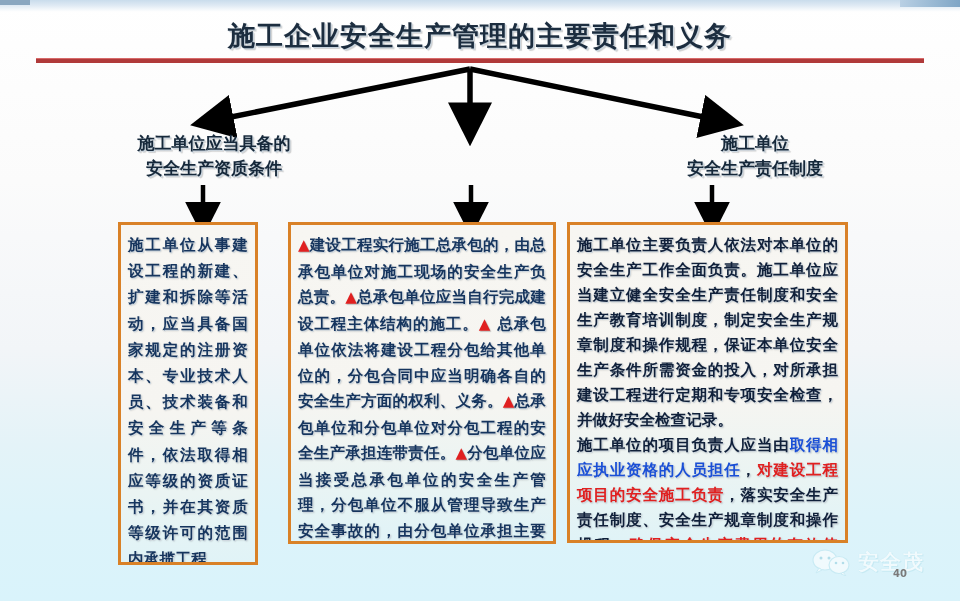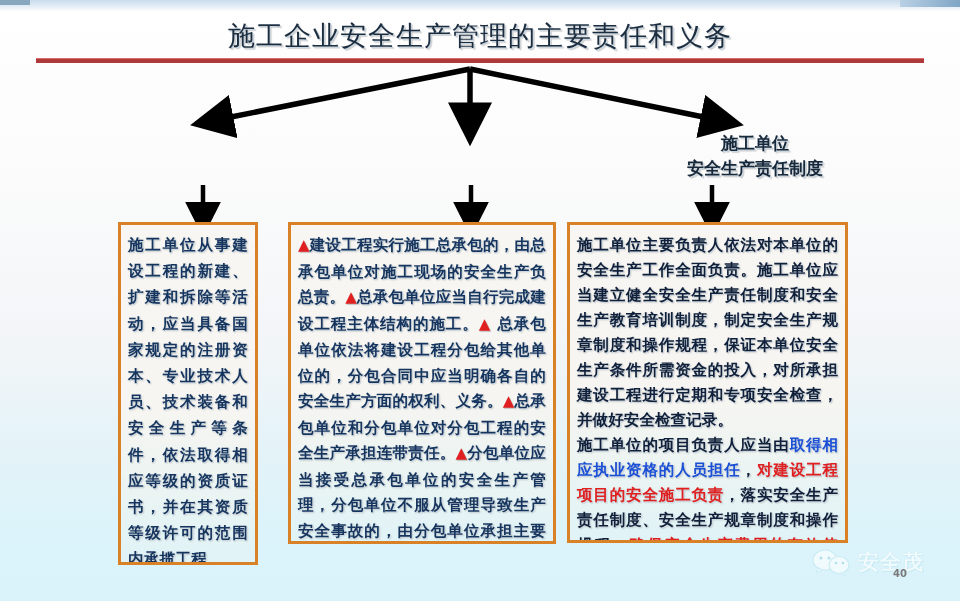--- a/index.html
+++ b/index.html
@@ -28,21 +28,21 @@
     position: absolute; left: 900px; top: 0; width: 60px; height: 7px;
     background: linear-gradient(90deg,#b9d0e4 0%, #7fa6c6 100%);
   }
 
   
   #title {
     position: absolute; left: 0; top: 18px; width: 960px;
     text-align: center;
     font-family: "DejaVu Serif", "Liberation Serif", serif;
     font-size: 27px;
-    font-weight: normal;
+    font-weight: bold;
     letter-spacing: 1px;
     color: #1c2d3f;
     text-shadow: 1px 1px 0 #c8d4de, 2px 2px 1px rgba(0,0,0,.18);
     white-space: nowrap;
   }
   #title-rule {
     position: absolute; left: 36px; top: 58px; width: 888px; height: 4px;
     background: #b03a3a;
     border-top: 1px solid #d76a6a;
   }
@@ -135,20 +135,22 @@
 
     <path d="M470,69 L216,120" stroke="#000" stroke-width="5.5" fill="none" marker-end="url(#ah)"></path>
     <path d="M470,69 L470,120" stroke="#000" stroke-width="5.5" fill="none" marker-end="url(#ah)"></path>
     <path d="M470,69 L718,120" stroke="#000" stroke-width="5.5" fill="none" marker-end="url(#ah)"></path>
 
     <path d="M203,185 L203,216" stroke="#000" stroke-width="4.5" fill="none" marker-end="url(#ah)"></path>
     <path d="M471,185 L471,216" stroke="#000" stroke-width="4.5" fill="none" marker-end="url(#ah)"></path>
     <path d="M712,185 L712,216" stroke="#000" stroke-width="4.5" fill="none" marker-end="url(#ah)"></path>
   </svg>
 
+  <div class="heading" id="h1">施工单位应当具备的
+安全生产资质条件</div>
   <div class="heading" id="h3">施工单位
 安全生产责任制度</div>
 
   <div class="box" id="box1">
     <div class="btext"><span>施工单位从事建设工程的新建、扩建和拆除等活动，应当具备国家规定的注册资本、专业技术人员、技术装备和安全生产等条件，依法取得相应等级的资质证书，并在其资质等级许可的范围内承揽工程</span></div>
   </div>
 
   <div class="box" id="box2">
     <div class="btext"><span class="tri">▲</span><span>建设工程实行施工总承包的，由总承包单位对施工现场的安全生产负总责。</span><span class="tri">▲</span><span>总承包单位应当自行完成建设工程主体结构的施工。</span><span class="tri">▲</span><span> 总承包单位依法将建设工程分包给其他单位的，分包合同中应当明确各自的安全生产方面的权利、义务。</span><span class="tri">▲</span><span>总承包单位和分包单位对分包工程的安全生产承担连带责任。</span><span class="tri">▲</span><span>分包单位应当接受总承包单位的安全生产管理，分包单位不服从管理导致生产安全事故的，由分包单位承担主要责任。</span></div>
   </div>

